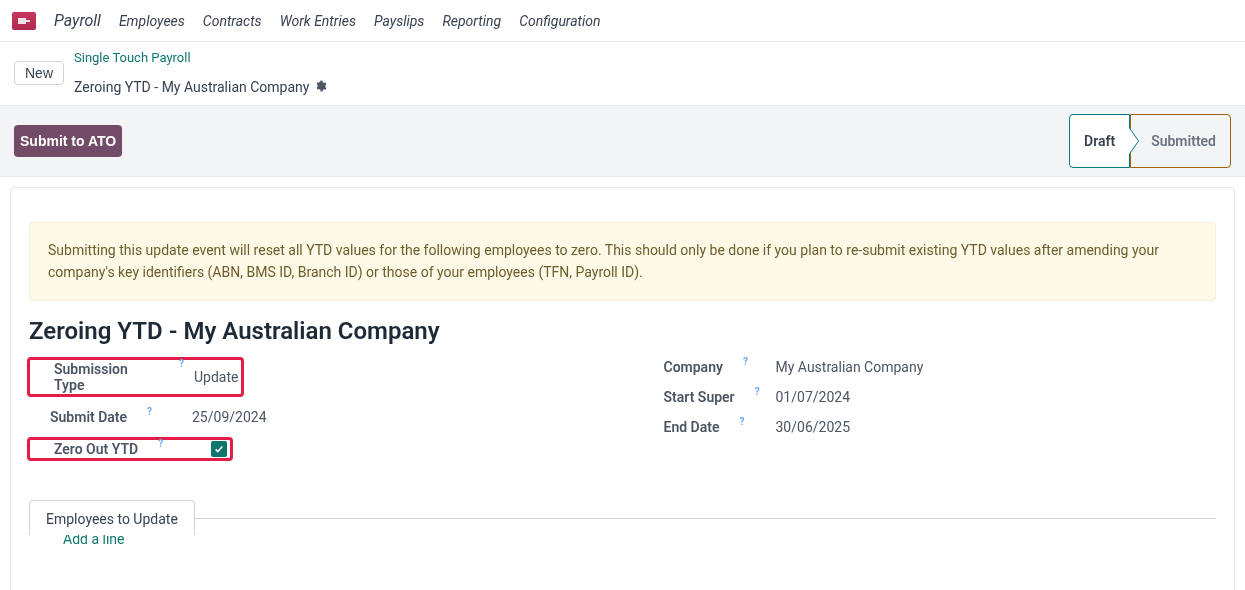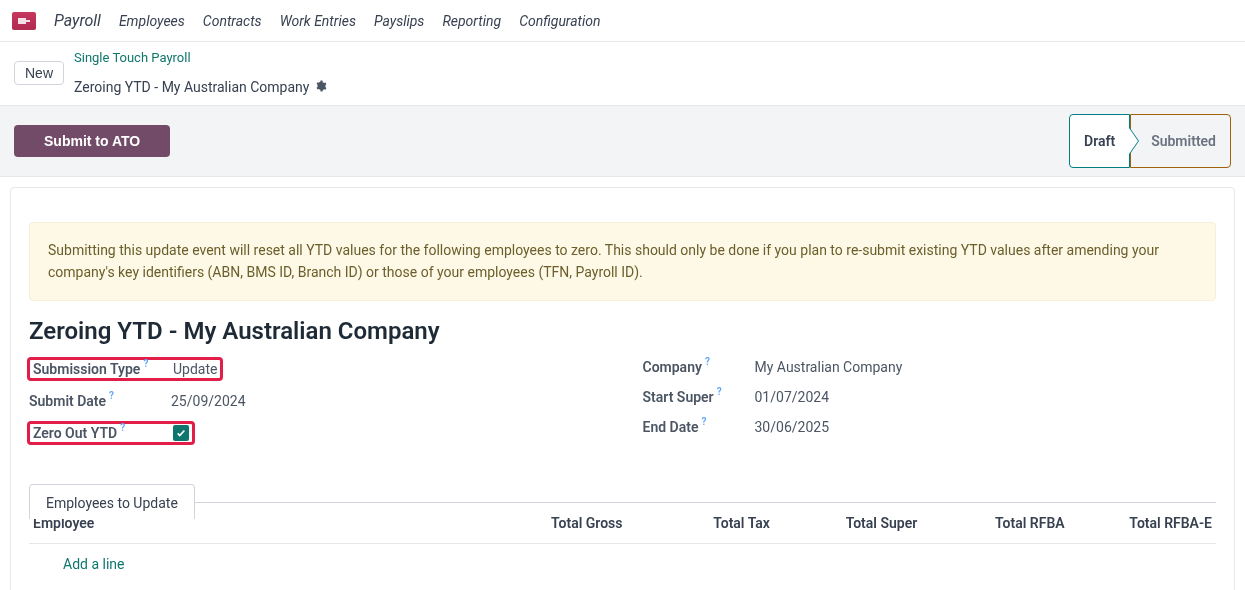--- a/index.html
+++ b/index.html
@@ -58,21 +58,21 @@
     border-bottom: 1px solid #e5e7eb;
     padding: 8px 14px;
     display: flex;
     align-items: center;
     justify-content: space-between;
   }
   .btn-primary {
     background: #714b67;
     color: #fff;
     border: none;
-    padding: 8px 30px;
+    padding: 8px 6px;
     border-radius: 4px;
     font-weight: 600;
     cursor: pointer;
     font-size: 14px;
     text-align: center;
   }
   .status-wrap { display: flex; align-items: center; }
   .status-chip {
     border: 1px solid #a16207;
     background: #f3f4f6;
@@ -119,21 +119,21 @@
     margin-bottom: 16px;
   }
   .page-title { font-size: 24px; font-weight: 600; color: #1f2a37; margin-bottom: 14px; }
   .form-grid {
     display: grid;
     grid-template-columns: 1fr 1fr;
     column-gap: 40px;
     row-gap: 14px;
   }
   .form-row { display: flex; align-items: center; gap: 12px; }
-  .label-col { width: 130px; font-weight: 600; color: #4b5563; display: flex; align-items: flex-start; gap: 3px; }
+  .label-col { width: 130px; font-weight: 600; color: #4b5563; display: flex; align-items: flex-start; gap: 20px; margin-left: 21px; }
   .help-q { color: #60a5fa; font-size: 10px; font-weight: 600; position: relative; top: -3px; }
   .value-col { color: #4b5563; }
   .hl-red { outline: 3px solid #e11d48; outline-offset: -1px; padding: 2px 4px; border-radius: 2px; display: inline-flex; align-items: center; gap: 10px; }
   .checkbox {
     width: 16px; height: 16px;
     background: #0f766e;
     border-radius: 2px;
     display: inline-flex;
     align-items: center;
     justify-content: center;
@@ -270,26 +270,18 @@
           <span class="help-q">?</span>
         </span>
         <span class="value-col">30/06/2025</span>
       </div>
     </div>
   </div>
 
   <div class="tabs">
     <div class="tab">Employees to Update</div>
     <div class="tab-pane">
-      <div class="grid-head">
-        <span>Employee</span>
-        <span style="text-align:right">Total Gross</span>
-        <span style="text-align:right">Total Tax</span>
-        <span style="text-align:right">Total Super</span>
-        <span style="text-align:right">Total RFBA</span>
-        <span style="text-align:right">Total RFBA-E</span>
-      </div>
       <div class="grid-body">
         <span class="add-line">Add a line</span>
       </div>
     </div>
   </div>
 </div>
 
 </body></html>

